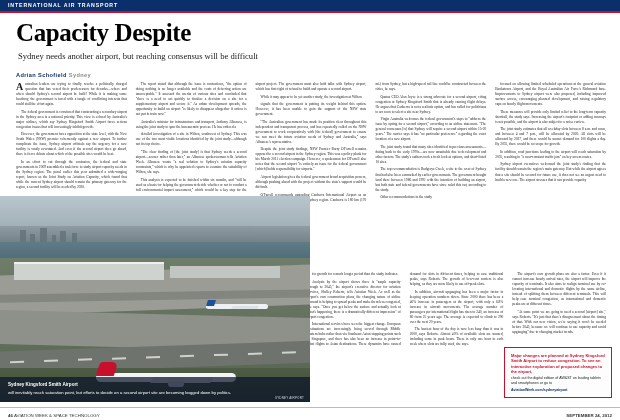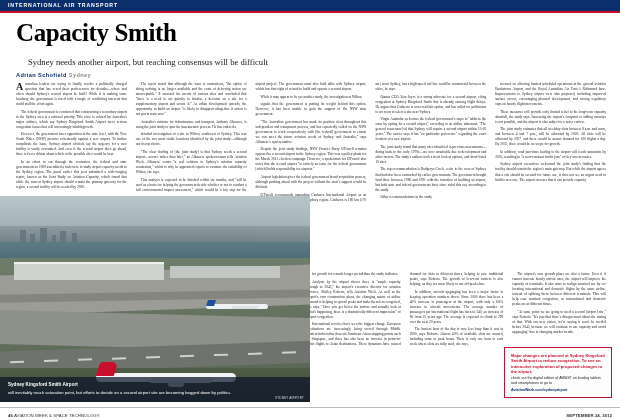--- a/index.html
+++ b/index.html
@@ -27,21 +27,21 @@
 
   
   .head{position:absolute;left:16px;top:20px;width:330px;}
   .headline{
     font-family:"Liberation Serif", serif;
     font-weight:bold;font-size:25px;line-height:1;letter-spacing:-.4px;color:#000;
     margin:0 0 6px 0;
   }
   .dek{
     font-family:"Liberation Serif", serif;
-    font-size:8.6px;line-height:1.25;color:#1a1a1a;margin:12px;
+    font-size:8.6px;line-height:1.25;color:#1a1a1a;margin:2px;
   }
   .byline{
     position:absolute;left:16px;top:72px;
     font-family:"Liberation Sans", sans-serif;
     font-size:5.6px;font-weight:bold;letter-spacing:.4px;color:#0b2f6b;
   }
   .byline .city{color:#8a8a8a;font-weight:bold;}
 
   
   .cols{
@@ -159,21 +159,21 @@
 <body>
 
 <div class="page">
 
   <div class="topbar">
     <span class="kicker">INTERNATIONAL AIR TRANSPORT</span>
     <div class="rule"></div>
   </div>
 
   <div class="head">
-    <h1 class="headline">Capacity Smith</h1>
+    <h1 class="headline">Capacity Despite</h1>
     <p class="dek">Sydney needs another airport, but reaching consensus will be difficult</p>
   </div>
   <div class="byline">
     <span>Adrian Schofield</span>
     <span class="city">Sydney</span>
   </div>
 
   <div class="cols">
     <p class="first">Australian leaders are trying to finally resolve a politically charged question that has vexed their predecessors for decades—where and when should Sydney's second airport be built? While it is making some headway, the government is faced with a tangle of conflicting interests that could stall the effort again.</p>
     <p>The federal government is convinced that constructing a secondary airport in the Sydney area is a national priority. This view is echoed by Australia's major airlines, which say Sydney Kingsford Smith Airport faces serious congestion issues that will increasingly inhibit growth.</p>

